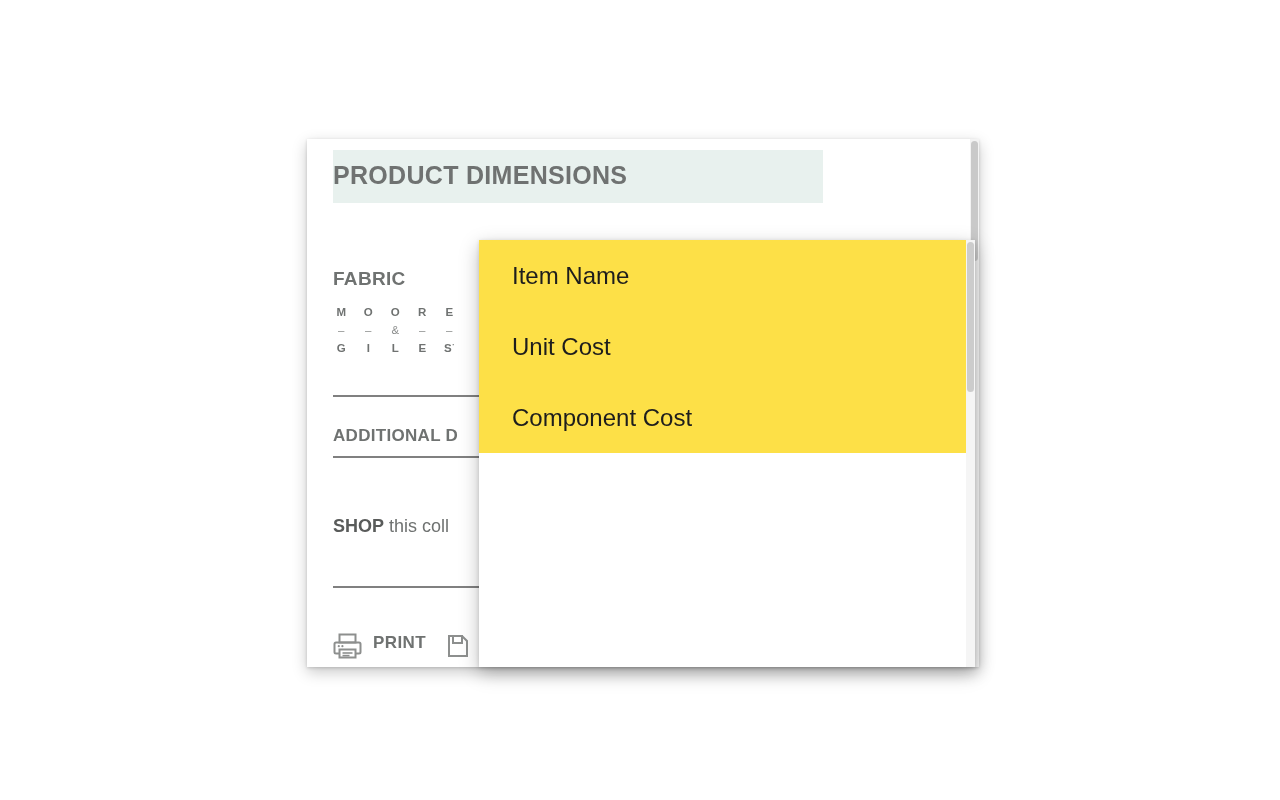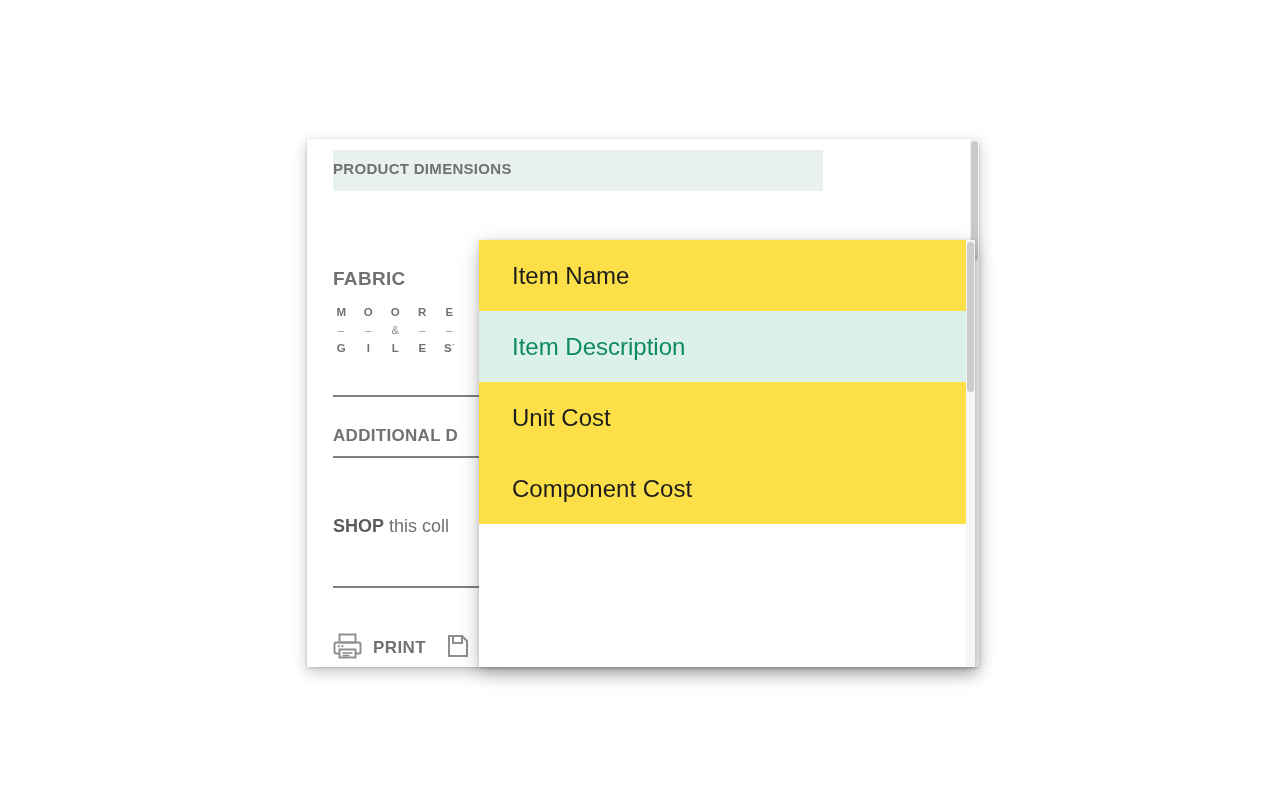--- a/index.html
+++ b/index.html
@@ -32,21 +32,21 @@
     background:#c9c9c9; border-radius:4px;
   }
 
   
   .dims-block {
     position:absolute; left:26px; top:11px;
     width:490px; padding:10px 0 13px 0;
     background:#e8f1ee;
   }
   .dims-label {
-    font-size:15px; font-weight:bold; letter-spacing:0.3px;
+    font-size:25px; font-weight:bold; letter-spacing:0.3px;
     color:#6f7271; line-height:1.2;
   }
   .dims-value {
     font-size:21px; font-weight:normal; color:#6f7271;
     line-height:1.35; margin-top:8px;
   }
 
   
   .fabric-label {
     position:absolute; left:26px; top:129px;
@@ -82,21 +82,21 @@
     position:absolute; left:26px; top:377px;
     font-size:18px; color:#6f7271; white-space:nowrap;
   }
   .shop-row b { font-weight:bold; color:#595b5a; }
 
   
   .actions {
     position:absolute; left:26px; top:494px;
     display:flex; align-items:center; gap:18px;
   }
-  .action { display:flex; align-items:center; gap:11px; }
+  .action { display:flex; align-items:flex-start; gap:11px; }
   .action-label {
     font-size:17px; font-weight:bold; letter-spacing:0.4px; color:#6f7271;
   }
   .icon-printer, .icon-save { display:block; }
 
   
   .dropdown {
     position:absolute;
     left:479px; top:240px;
     width:496px; height:427px;
@@ -204,23 +204,20 @@
     <div class="panel-scroll-track">
       <div class="panel-scroll-thumb"></div>
     </div>
   </div>
 
   <div class="dropdown">
     <div class="dd-list">
       <div class="dd-item">
         <span>Item Name</span>
       </div>
-      <div class="dd-item selected">
-        <span>Item Description</span>
-      </div>
       <div class="dd-item">
         <span>Unit Cost</span>
       </div>
       <div class="dd-item">
         <span>Component Cost</span>
       </div>
     </div>
     <div class="dd-scroll-track">
       <div class="dd-scroll-thumb"></div>
     </div>

